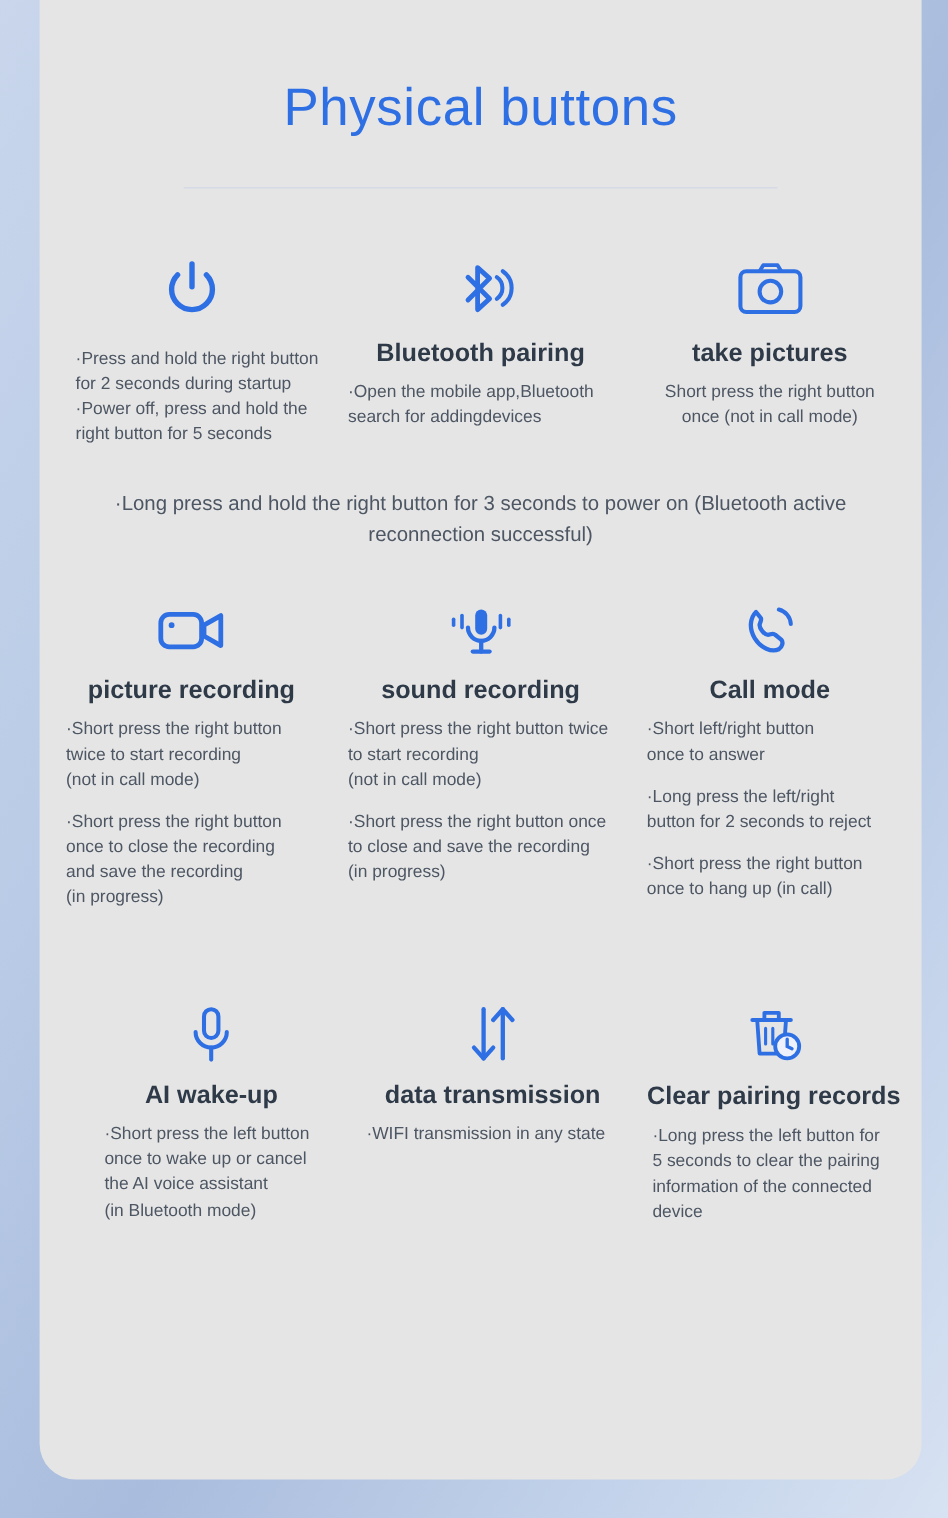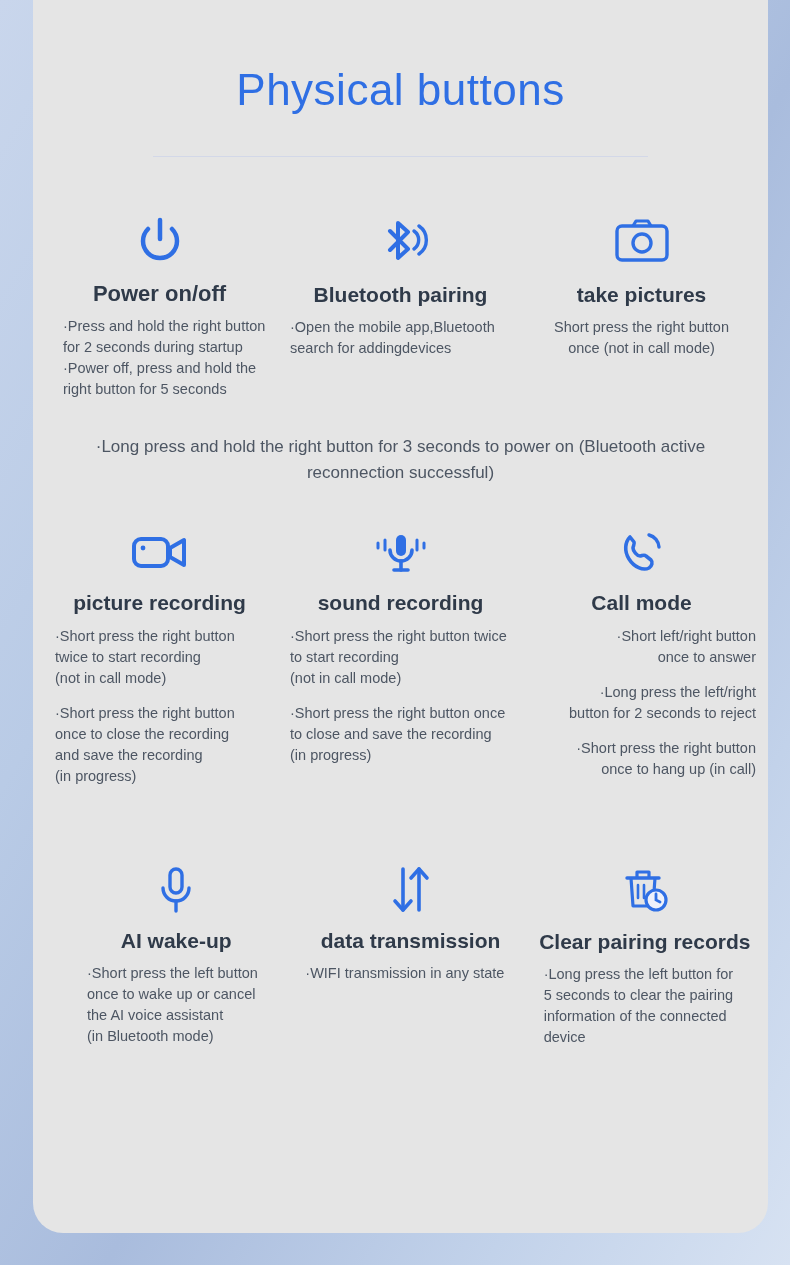--- a/index.html
+++ b/index.html
@@ -89,21 +89,21 @@
     color: #4d5663;
     line-height: 1.5;
     margin-top: 34px;
     padding: 0 40px;
   }
 
   .row2 { margin-top: 30px; }
   .row2 .desc { text-align: left; }
   .row2 .cell-0 .desc { padding-left: 10px; }
   .row2 .cell-1 .desc { padding-left: 4px; }
-  .row2 .cell-2 .desc { padding-left: 12px; text-align: right; }
+  .row2 .cell-2 .desc { padding-left: 12px; }
 
   .row3 { margin-top: 66px; margin-left: 20px; }
   .row3 .desc { text-align: left; }
   .row3 .cell-0 .desc { padding-left: 22px; }
   .row3 .cell-1 .desc { padding-left: 6px; }
   .row3 .cell-2 .desc { padding-left: 10px; }
   .row3 .cell-2 .heading { line-height: 1.2; }
 </style>
 </head>
 <body>
@@ -114,21 +114,20 @@
   <div class="divider"></div>
 
   <div class="grid row1">
     <div class="cell cell-0">
       <div class="icon-wrap">
         <svg width="56" height="56" viewBox="0 0 56 56" fill="none">
           <path d="M16 15 A17 17 0 1 0 40 15" stroke="#2f6fe4" stroke-width="4.5" stroke-linecap="round" fill="none"></path>
           <path d="M28 6 L28 25" stroke="#2f6fe4" stroke-width="4.5" stroke-linecap="round"></path>
         </svg>
       </div>
-      <div class="heading">Power on/off</div>
       <div class="desc">·Press and hold the right button
 for 2 seconds during startup
 ·Power off, press and hold the
    right button for 5 seconds</div>
     </div>
 
     <div class="cell cell-1">
       <div class="icon-wrap">
         <svg width="58" height="58" viewBox="0 0 58 58" fill="none">
           <path d="M18 18 L36 36 L26 45 L26 10 L36 19 L18 37" stroke="#2f6fe4" stroke-width="4" stroke-linecap="round" stroke-linejoin="round" fill="none"></path>

